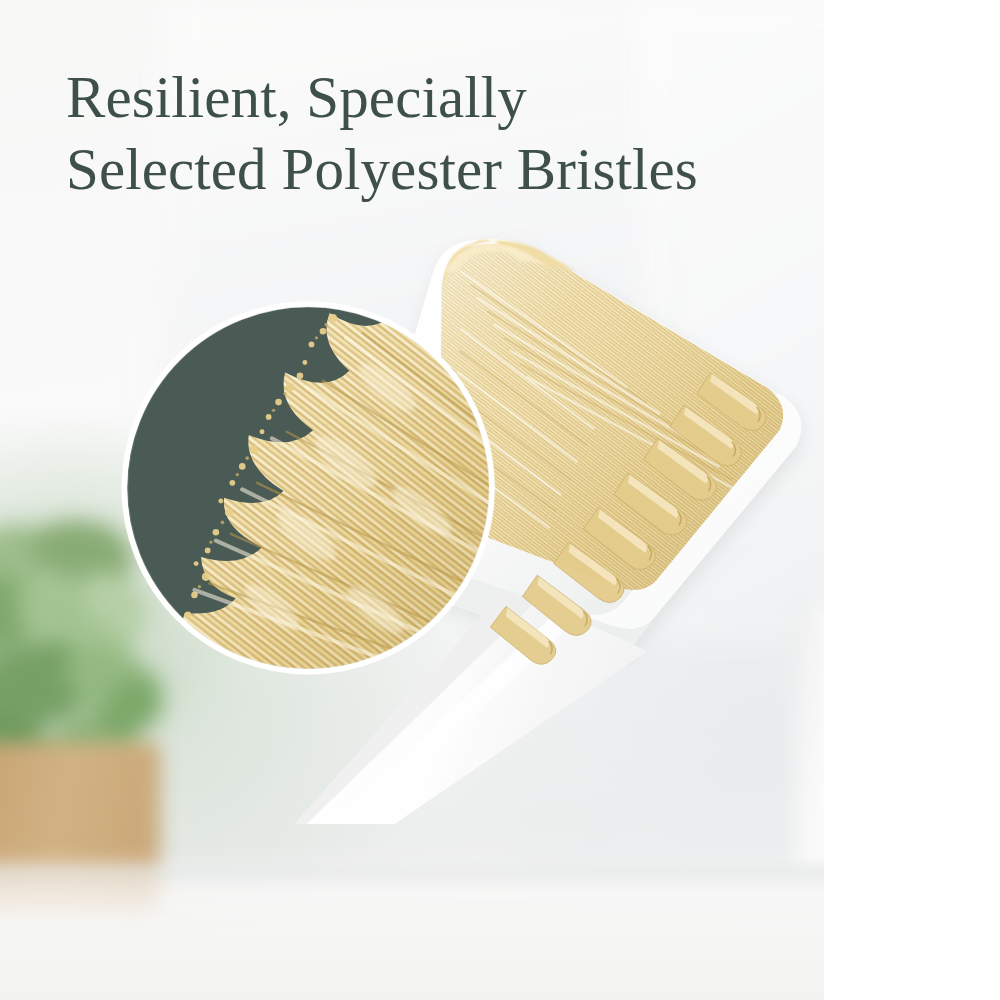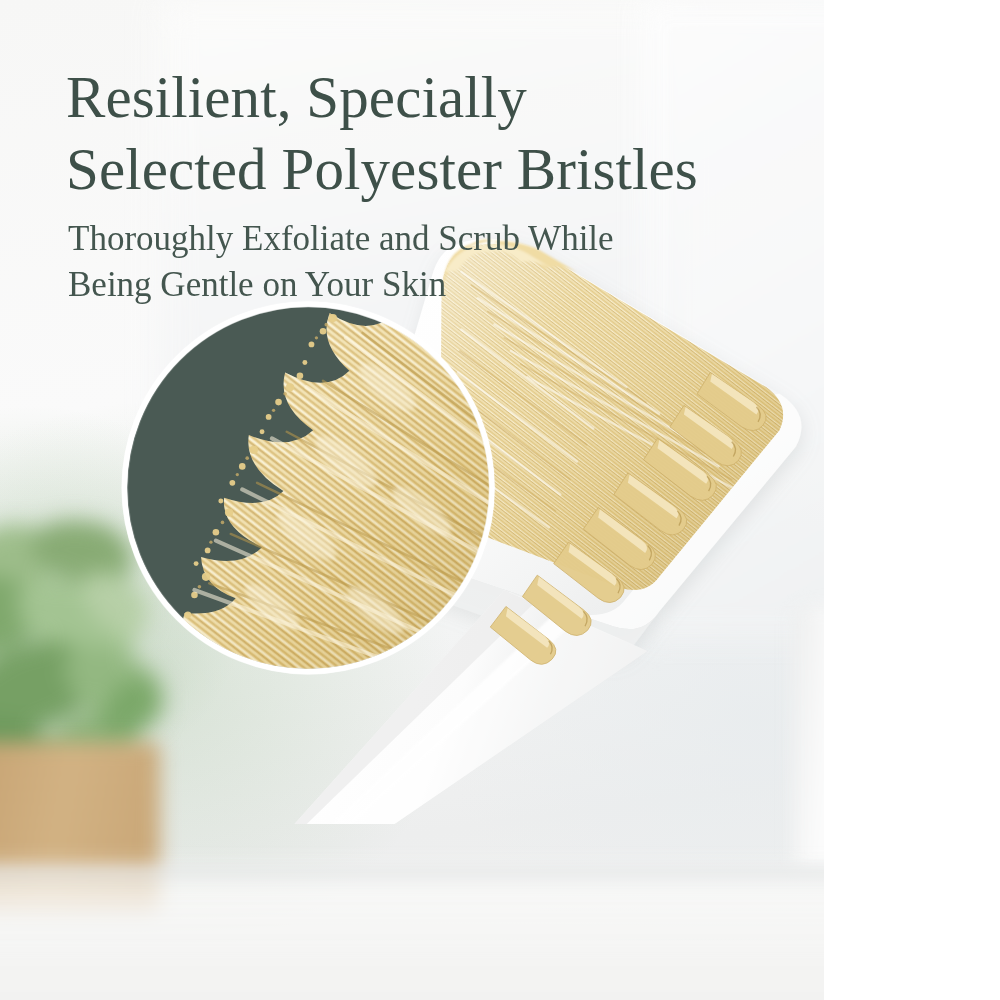--- a/index.html
+++ b/index.html
@@ -405,17 +405,15 @@
         </g>
       </g>
 
       <circle cx="374" cy="592" r="223" fill="none" stroke="#ffffff" stroke-width="7"></circle>
     </g>
   </svg>
 
   <div class="copy">
     <h1 class="headline">Resilient, Specially
 Selected Polyester Bristles</h1>
-    <p class="subhead">Thoroughly Exfoliate and Scrub While
-Being Gentle on Your Skin</p>
   </div>
 
 </div>
 
 </body></html>

